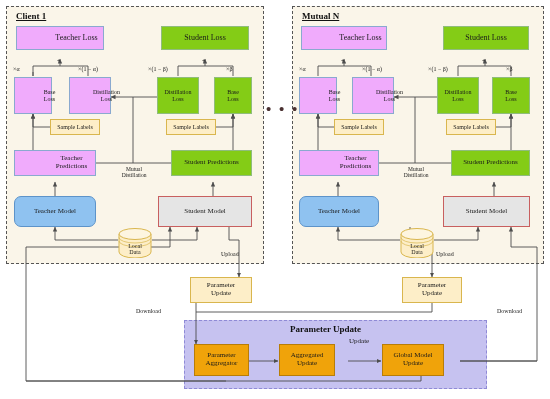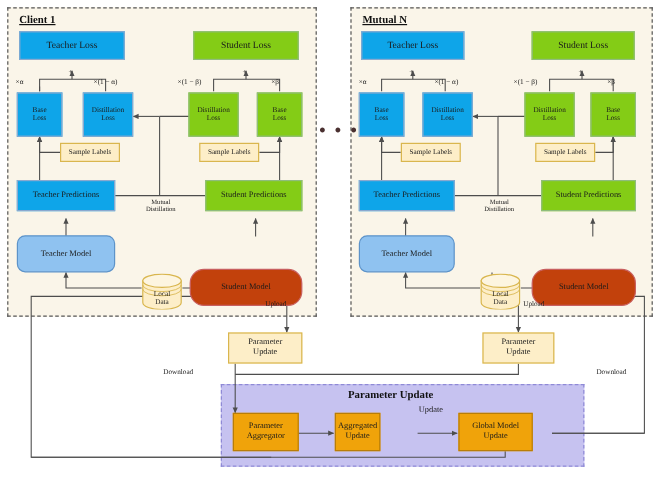--- a/index.html
+++ b/index.html
@@ -4,25 +4,25 @@
 <style>
   html,body{margin:0;padding:0;background:#ffffff;}
   body{width:550px;height:399px;overflow:hidden;
        font-family:"Liberation Serif",serif;}
   #stage{position:relative;width:550px;height:399px;background:#fff;}
   svg{position:absolute;left:0;top:0;width:550px;height:399px;}
   .txt{position:absolute;display:flex;align-items:center;justify-content:center;
        text-align:center;line-height:1.05;color:#1a1a1a;}
   .box{position:absolute;box-sizing:border-box;display:flex;align-items:center;
        justify-content:center;text-align:center;line-height:1.1;color:#1a1a1a;}
-  .blue{background:#0ea5e9;border:1px solid #8aa9cf;}
+  .blue{background:#f0abfc;border:1px solid #8aa9cf;padding-left:33px;}
   .green{background:#84cc16;border:1px solid #8fbc7d;}
   .yellow{background:#fdeec8;border:1px solid #d9b64e;}
   .bluemodel{background:#8fc2f0;border:1px solid #5d93c9;border-radius:7px;}
-  .redmodel{background:#c2410c;border:1px solid #c85f5f;border-radius:12px;margin-top:28px;}
+  .redmodel{background:#e5e5e5;border:1px solid #c85f5f;border-radius:0;}
   .orange{background:#f0a30a;border:1px solid #b87d08;}
   .clientbox{position:absolute;box-sizing:border-box;background:#faf5e9;
              border:1.6px dashed #555;}
   .clientlabel{position:absolute;font-weight:bold;font-size:9px;color:#111;text-decoration:underline;}
   .psbox{position:absolute;box-sizing:border-box;background:#c6c2f0;
          border:1px dashed #8f8ad6;}
   .pstitle{position:absolute;font-weight:bold;font-size:9px;color:#111;}
   .lbl{position:absolute;font-size:6px;color:#1a1a1a;white-space:nowrap;}
   .lbl2{position:absolute;font-size:5.5px;color:#1a1a1a;text-align:center;line-height:1.15;}
   .dots{position:absolute;font-size:15px;font-weight:bold;color:#4a3030;letter-spacing:2px;}
@@ -216,20 +216,20 @@
   </div>
 
   <div class="lbl" style="left:436px;top:251px;">Upload</div>
   <div class="lbl" style="left:497px;top:308px;">Download</div>
 
   <div class="box yellow f7" style="left:402px;top:277px;width:60px;height:26px;white-space:pre-line;">Parameter
 Update</div>
 
   <div class="box orange f7" style="left:194px;top:344px;width:55px;height:32px;white-space:pre-line;">Parameter
 Aggregator</div>
-  <div class="box orange f7" style="left:279px;top:344px;width:38px;height:32px;white-space:pre-line;">Aggregated
+  <div class="box orange f7" style="left:279px;top:344px;width:56px;height:32px;white-space:pre-line;">Aggregated
 Update</div>
   <div class="box orange f7" style="left:382px;top:344px;width:62px;height:32px;white-space:pre-line;">Global Model
 Update</div>
 
   <div class="lbl" style="left:349px;top:337px;font-size:7px;">Update</div>
 
 </div>
 
 </body></html>

